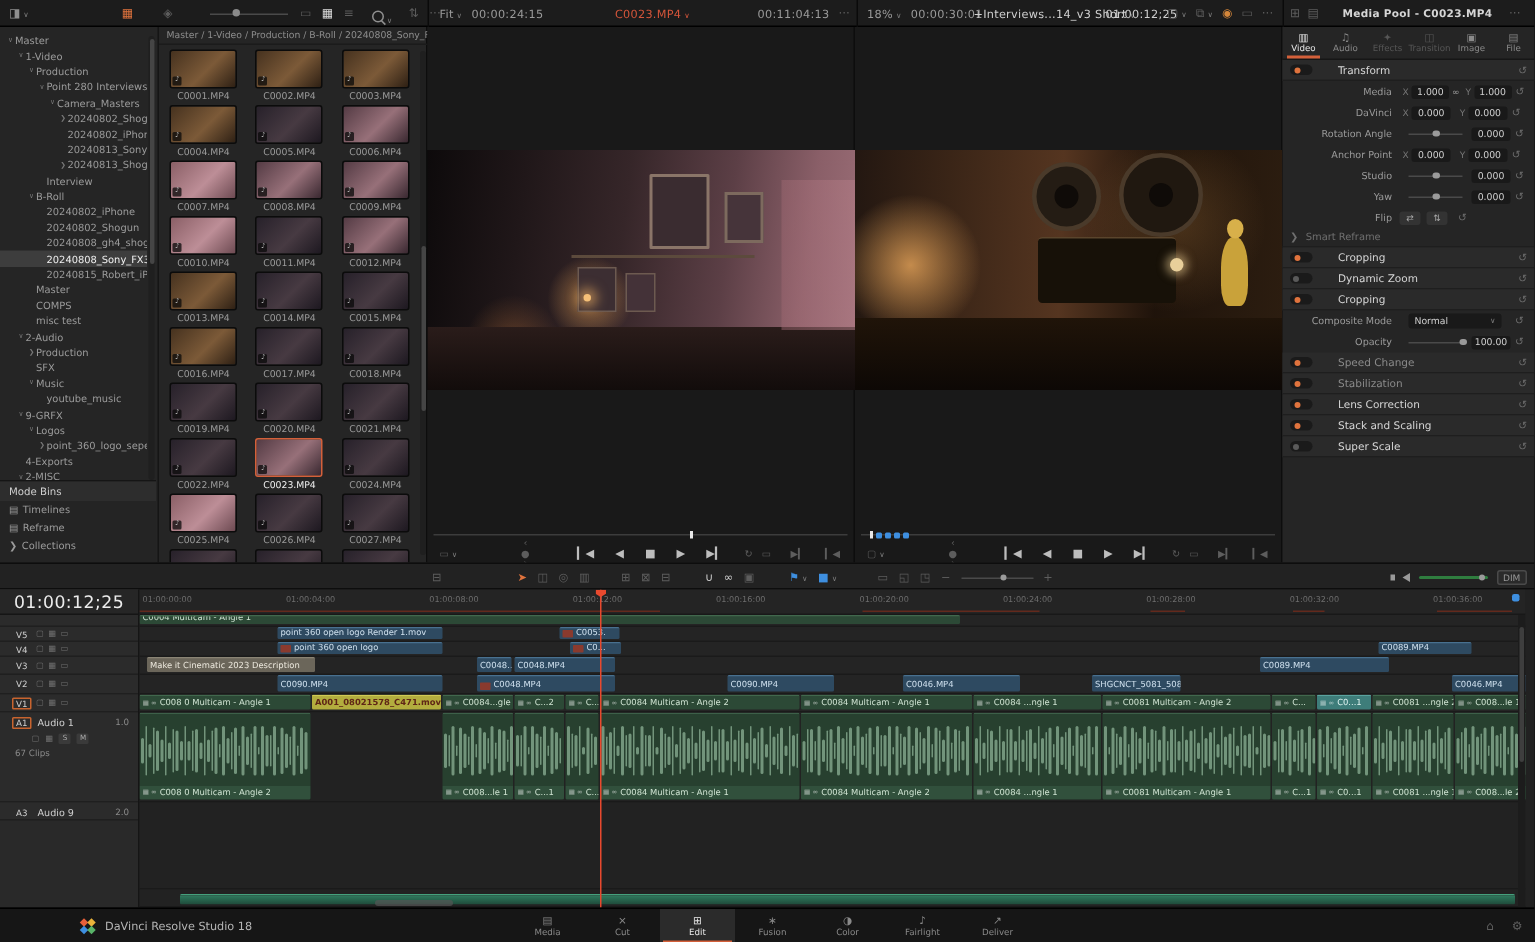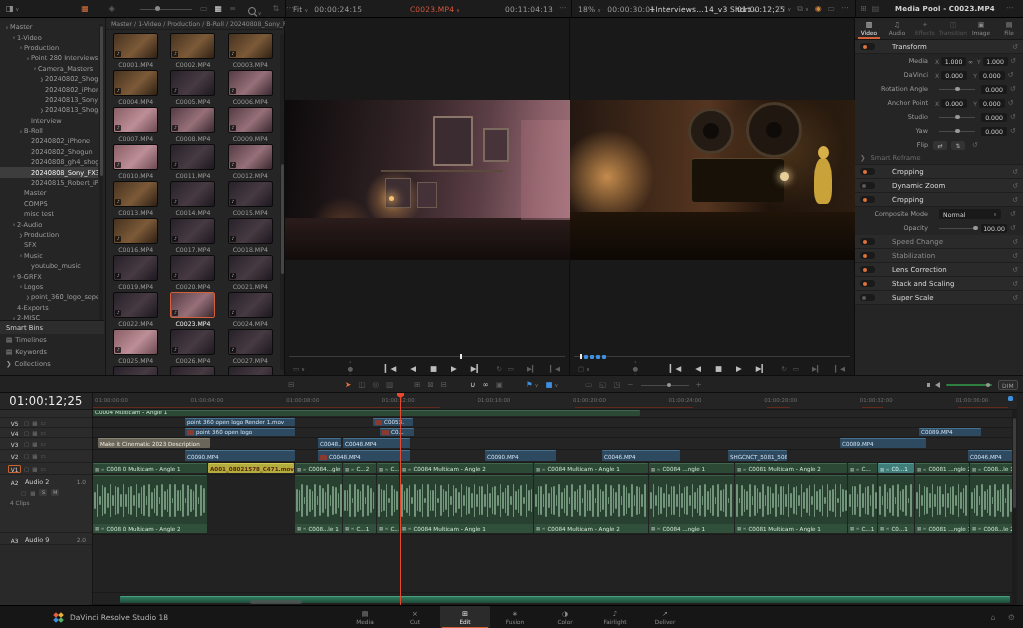--- a/index.html
+++ b/index.html
@@ -343,29 +343,29 @@
       </div>
       <div class="tree-row" style="padding-left: 11px;">
         <span class="tchev">∨</span>
         <span>2-MISC</span>
       </div>
     </div>
   <div id="tree-scroll">
       <div class="thumb"></div>
     </div>
   <div id="smartbins">
-    <div class="hdr">Smart Bins</div>
+    <div class="hdr">Mode Bins</div>
     <div id="sb-items">
         <div class="sb-row">
           <span class="tchev">▤</span>
           <span>Timelines</span>
         </div>
         <div class="sb-row">
           <span class="tchev">▤</span>
-          <span>Keywords</span>
+          <span>Reframe</span>
         </div>
         <div class="sb-row">
           <span class="tchev">❯</span>
           <span>Collections</span>
         </div>
       </div>
   </div>
   <div id="clipgrid">
     <div id="breadcrumb">Master / 1-Video / Production / B-Roll / 20240808_Sony_FX3</div>
     <div id="thumbs">
@@ -874,33 +874,33 @@
           <span class="tiny-ico">▢</span>
           <span class="tiny-ico">▦</span>
           <span class="tiny-ico">▭</span>
         </div>
         <div class="vtrack-hdr" style="height: 12px;">
           <span class="trk-id sel">V1</span>
           <span class="tiny-ico">▢</span>
           <span class="tiny-ico">▦</span>
           <span class="tiny-ico">▭</span>
         </div>
-        <div class="atrack-hdr" style="height: 58px; overflow: hidden;">
+        <div class="atrack-hdr" style="height: 60px; overflow: hidden;">
           <div class="l1">
-            <span class="trk-id">A2</span>
-            <span class="tname">Audio 2</span>
+            <span class="trk-id sel">A1</span>
+            <span class="tname">Audio 1</span>
             <span class="tlevel">1.0</span>
           </div>
           <div class="l2">
             <span class="tiny-ico">▢</span>
             <span class="tiny-ico">▦</span>
             <span class="sm-box">S</span>
             <span class="sm-box">M</span>
           </div>
-          <div class="clipcount">4 Clips</div>
+          <div class="clipcount">67 Clips</div>
         </div>
         <div class="atrack-hdr" style="height: 12px; overflow: hidden;">
           <div class="l1">
             <span class="trk-id">A3</span>
             <span class="tname">Audio 9</span>
             <span class="tlevel">2.0</span>
           </div>
         </div>
       </div>
   </div>

